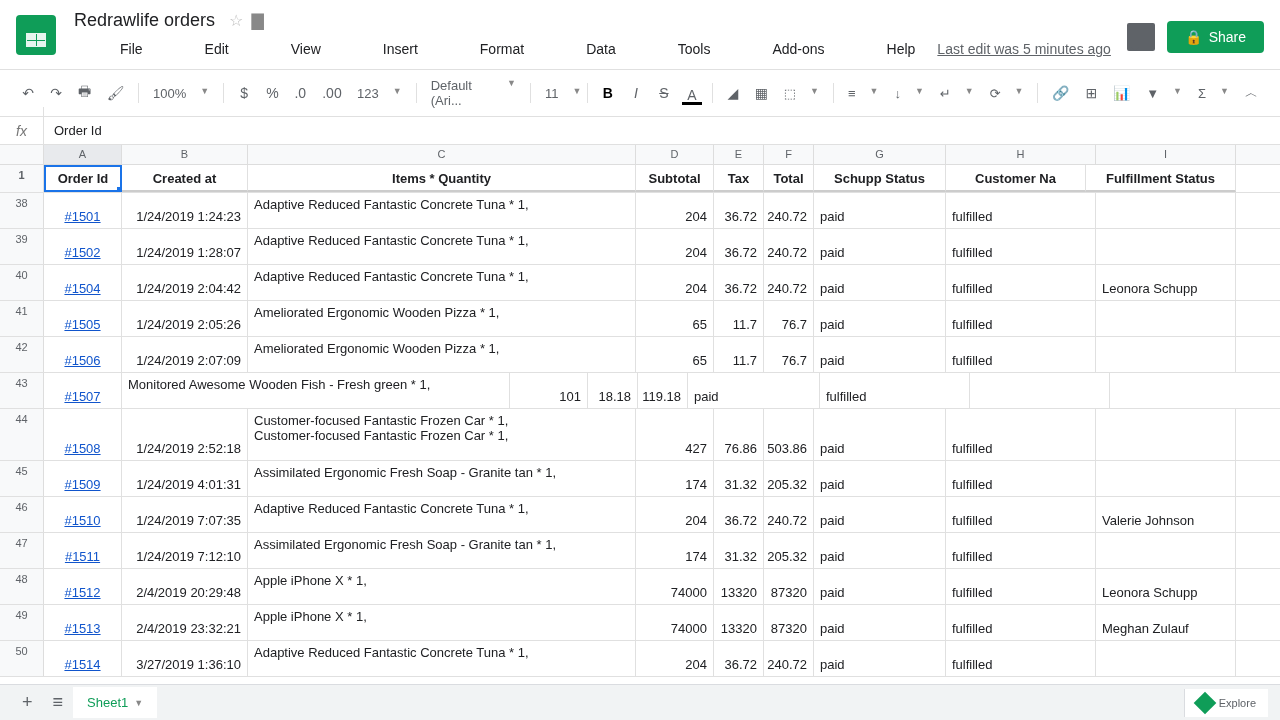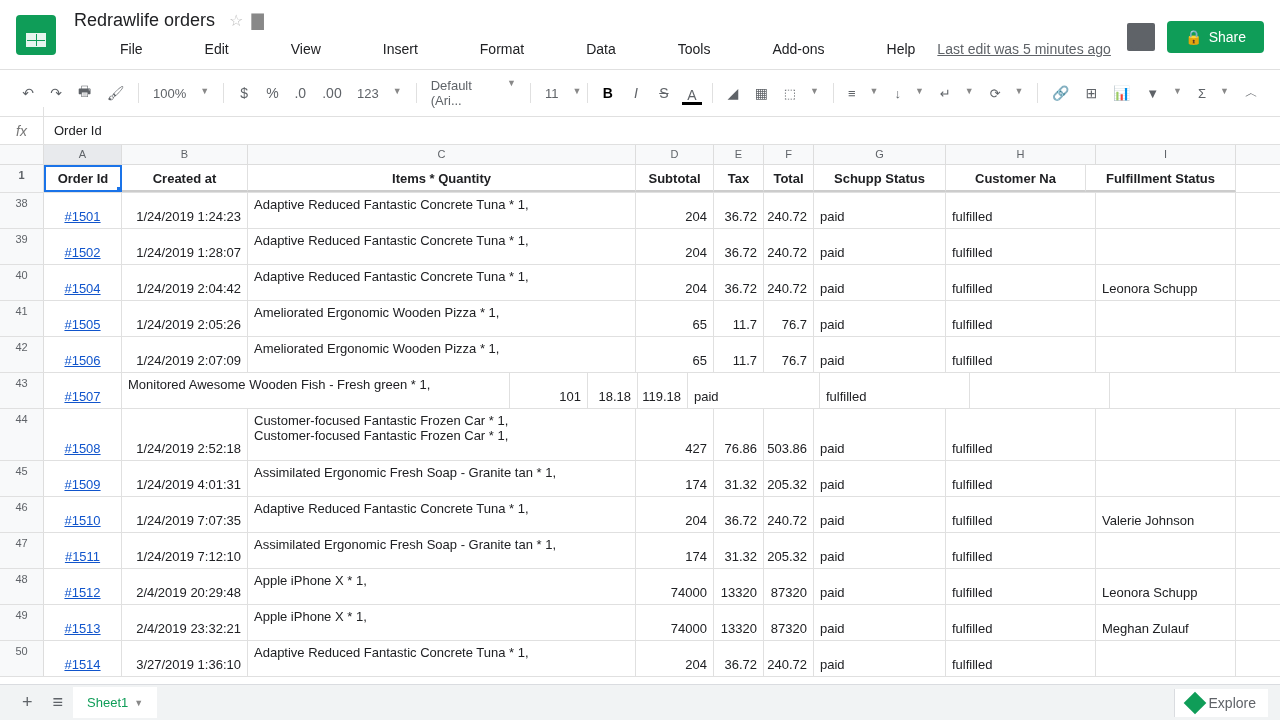--- a/index.html
+++ b/index.html
@@ -79,21 +79,21 @@
 .cB.cell { justify-content:flex-end; }
 .data-row { height: 36px; }
 .data-row .cell { align-items: flex-end; padding-bottom: 4px;}
 .data-row .cC { align-items: flex-start; padding-top: 4px; white-space: pre-line; }
 .tall-row { height: 52px; }
 
 
 .footer { position: absolute; bottom: 0; left: 0; right: 0; height: 36px; background: #f1f3f4; border-top: 1px solid #dadce0; display: flex; align-items: center; padding: 0 12px; }
 .sheet-tab { background: #fff; padding: 8px 14px; font-size: 13px; color: #0f9d58; font-weight: 500; display: flex; align-items: center; gap: 6px; border-radius: 0; cursor: pointer; }
 .footer-btn { padding: 6px 10px; color: #5f6368; cursor: pointer; font-size: 18px; }
-.explore { margin-left: auto; background: #fff; padding: 6px 12px; display: flex; gap: 6px; align-items: center; font-size: 14px; color: #5f6368; border-left: 1px solid #dadce0; cursor: pointer;}
+.explore { margin-left: auto; background: #fff; padding: 6px 12px; display: flex; gap: 6px; align-items: center; font-size: 11px; color: #5f6368; border-left: 1px solid #dadce0; cursor: pointer;}
 .explore-icon { width:16px; height:16px; background:#0f9d58; transform: rotate(45deg); }
 
 .chevron-collapse { margin-left: auto; padding: 6px; color: #5f6368; cursor: pointer; }
 </style>
 </head>
 <body>
 
 <div class="header">
   <div class="logo">
       <div class="logo-inner"></div>

